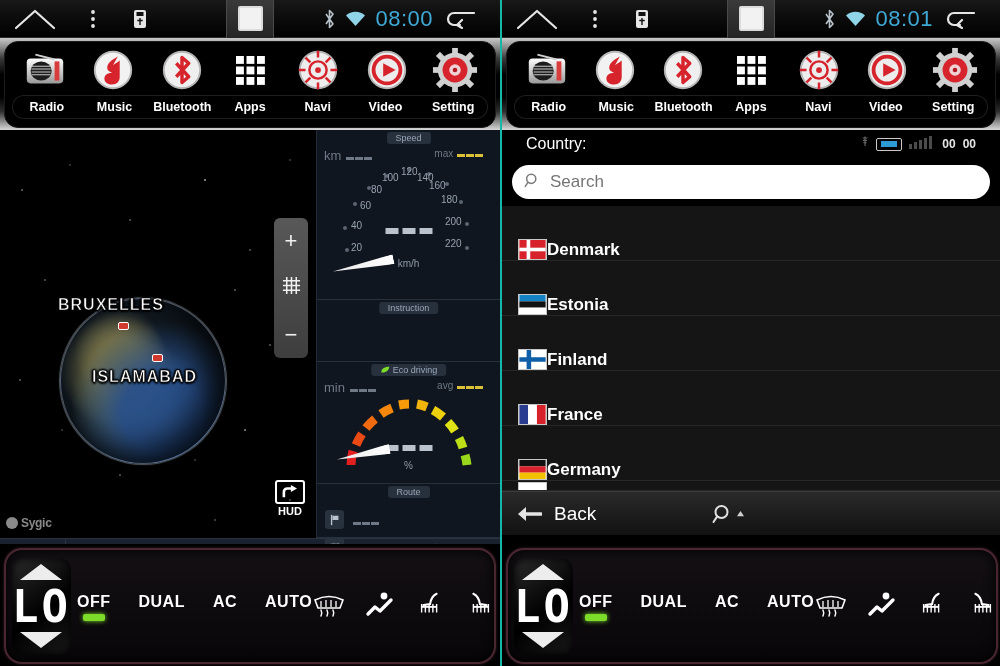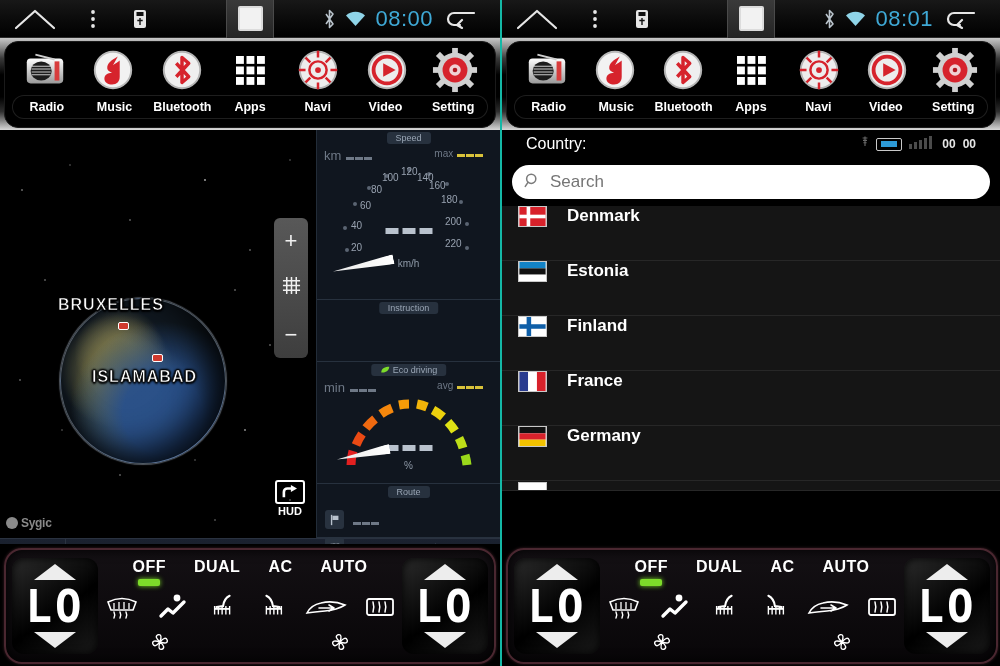--- a/index.html
+++ b/index.html
@@ -133,21 +133,21 @@
   .ch-right .num { color:#e6e6e6; font-size:12px; font-weight:700; }
   .batt { width:26px; height:13px; border:1.5px solid #c9c9c9; border-radius:2px;
     display:flex; align-items:center; justify-content:center; }
   .batt i { width:16px; height:6px; background:#2d9ad6; display:block; }
   .searchbar { height:48px; background:#000; display:flex; align-items:center; padding:0 10px; }
   .searchbox { flex:1; height:34px; background:#fff; border-radius:17px;
     display:flex; align-items:center; padding:0 12px; gap:9px; }
   .searchbox input { border:0; outline:0; flex:1; font-size:17px; color:#555;
     font-family:"Liberation Sans", sans-serif; background:transparent; }
   .clist { background:#0d0d0d; }
-  .crow { height:55px; display:flex; align-items:flex-start; gap:20px; padding:0 0 0 16px;
+  .crow { height:55px; display:flex; align-items:flex-end; padding:0 0 0 16px;
     border-bottom:1px solid #272727; background:#151515; }
   .crow .cname { color:#fff; font-size:17px; font-weight:700; }
   .flag { width:29px; height:21px; border:1px solid #c8c8c8; position:relative; overflow:hidden;
     background:#fff; flex:none; }
   .crow-partial { height:10px; background:#151515; border-bottom:1px solid #272727;
     display:flex; align-items:center; padding-left:16px; }
   .crow-partial .flag { height:8px; border-bottom:none; }
   .backbar { height:44px; background:linear-gradient(#2a2a2a,#111);
     display:flex; align-items:center; border-top:1px solid #3a3a3a; }
   .backbar .bk { display:flex; align-items:center; gap:12px; padding-left:14px; width:210px; }
@@ -163,21 +163,21 @@
     display:flex; align-items:center; }
   .temp-btn { width:86px; height:calc(100% - 16px); margin:0 6px; border-radius:12px;
     background:linear-gradient(145deg,#2b2b2b,#000 55%,#1a1a1a);
     display:flex; flex-direction:column; align-items:center; justify-content:space-between;
     padding:6px 0; box-shadow:inset 0 0 8px #000; }
   .tri-up,.tri-dn { width:0;height:0;border-left:21px solid transparent;border-right:21px solid transparent; }
   .tri-up { border-bottom:16px solid #ededed; }
   .tri-dn { border-top:16px solid #ededed; }
   .lo { color:#fff; font-size:44px; font-weight:700; letter-spacing:3px;
     font-family:"DejaVu Sans Mono", monospace; }
-  .cl-mid { flex:1; height:100%; display:flex; flex-direction:column;
+  .cl-mid { flex:1; height:100%; display:flex; flex-direction:row;
     align-items:center; justify-content:space-between; padding:8px 0 6px 0; }
   .cl-top { display:flex; align-items:flex-start; gap:28px; }
   .cl-top .it { display:flex; flex-direction:column; align-items:center; gap:3px; }
   .cl-top .it span { color:#fff; font-size:16px; font-weight:600; letter-spacing:0.5px; }
   .led { width:22px; height:7px; border-radius:2px; background:#7ddb2a; box-shadow:0 0 5px #7ddb2a; }
   .led.off { background:transparent; box-shadow:none; }
   .cl-icons { display:flex; align-items:center; gap:18px; }
   .cl-fans { display:flex; align-items:center; gap:160px; }
 </style>
 </head>
@@ -891,20 +891,38 @@
               <rect y="14" width="29" height="7" fill="#f2c200"></rect>
             </svg>
         </span>
         <span class="cname">Germany</span>
       </div>
       <div class="crow-partial">
         <span class="flag"></span>
       </div>
     </div>
 
+    <div class="backbar">
+      <div class="bk">
+        <svg viewBox="0 0 26 18" width="26" height="18">
+            <path d="M25 9 H6" stroke="#e4e4e4" stroke-width="3.4" stroke-linecap="round"></path>
+            <path d="M10 2 L2 9 L10 16 Z" fill="#e4e4e4"></path>
+          </svg>
+        <span>Back</span>
+      </div>
+      <div class="mag">
+        <svg viewBox="0 0 22 22" width="22" height="22">
+            <circle cx="9.5" cy="9" r="6" fill="none" stroke="#e0e0e0" stroke-width="2"></circle>
+            <path d="M5.2 13.4 L1.5 19" stroke="#e0e0e0" stroke-width="2" stroke-linecap="round"></path>
+          </svg>
+        <svg viewBox="0 0 10 8" width="9" height="7">
+            <path d="M5 1 L9 7 H1 Z" fill="#d0d0d0"></path>
+          </svg>
+      </div>
+    </div>
 
     <div class="climate">
       <div class="cl-frame">
         <div class="temp-btn">
           <span class="tri-up"></span>
           <span class="lo">LO</span>
           <span class="tri-dn"></span>
         </div>
         <div class="cl-mid">
           <div class="cl-top">

